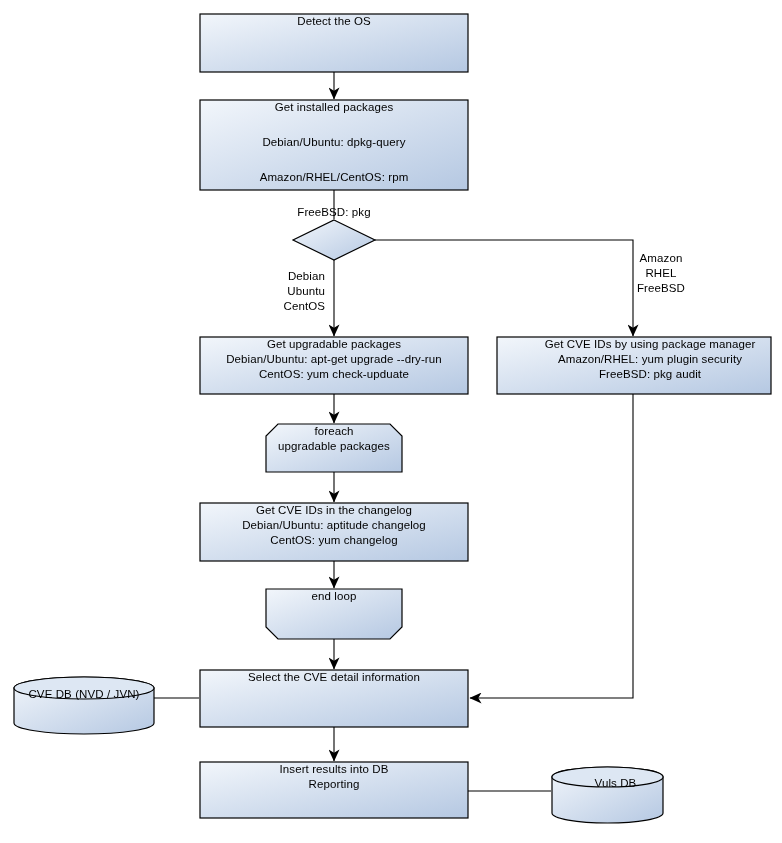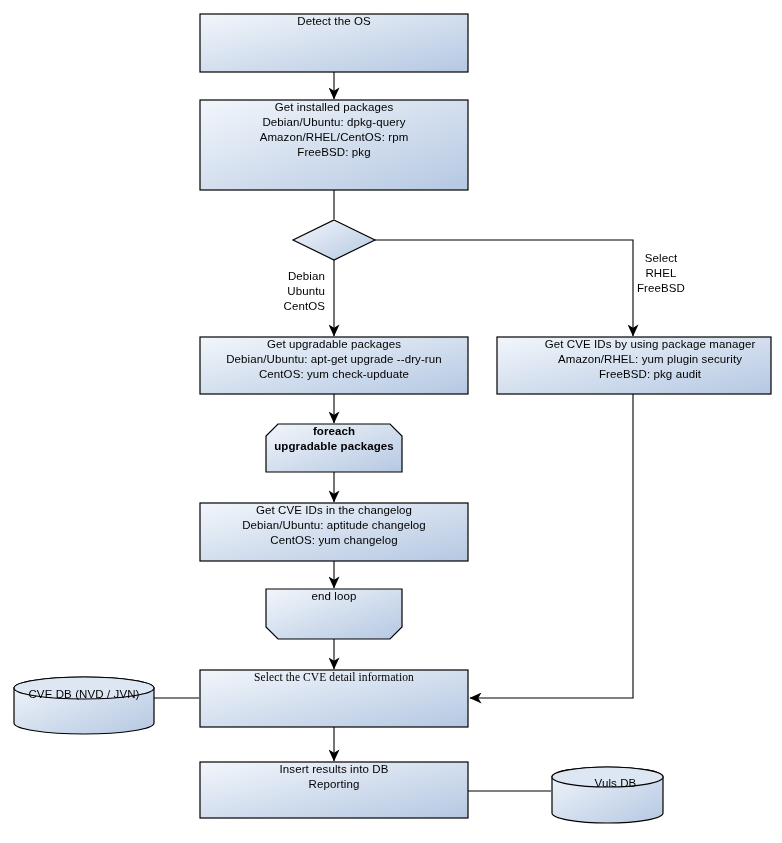--- a/index.html
+++ b/index.html
@@ -73,55 +73,55 @@
     <ellipse class="cyl-top" cx="84" cy="688" rx="70" ry="11"></ellipse>
 
     <path class="shape" d="M552,777 A55.5,10 0 0 1 663,777 L663,813 A55.5,10 0 0 1 552,813 Z"></path>
     <ellipse class="cyl-top" cx="607.5" cy="777" rx="55.5" ry="10"></ellipse>
   </svg>
 
   <div class="lbl" style="left:200px;top:14px;width:268px;height:58px;">
     <div>Detect the OS</div>
   </div>
 
-  <div class="lbl" style="left:200px;top:100px;width:268px;height:90px;">
+  <div class="lbl" style="left:200px;top:100px;width:268px;height:90px;gap:20px;">
     <div>Get installed packages</div>
     <div>Debian/Ubuntu: dpkg-query</div>
     <div>Amazon/RHEL/CentOS: rpm</div>
     <div>FreeBSD: pkg</div>
   </div>
 
   <div class="lbl" style="left:200px;top:337px;width:268px;height:57px;">
     <div>Get upgradable packages</div>
     <div>Debian/Ubuntu: apt-get upgrade --dry-run</div>
     <div>CentOS: yum check-upduate</div>
   </div>
 
   <div class="lbl" style="left:497px;top:337px;width:274px;height:66px;padding-left:16px;">
     <div>Get CVE IDs by using package manager</div>
     <div>Amazon/RHEL: yum plugin security</div>
     <div>FreeBSD: pkg audit</div>
   </div>
 
-  <div class="lbl" style="left:266px;top:424px;width:136px;height:48px;font-weight:bold;">
+  <div class="lbl" style="left:266px;top:424px;width:136px;height:48px;">
     <div>foreach</div>
     <div>upgradable packages</div>
   </div>
 
   <div class="lbl" style="left:200px;top:503px;width:268px;height:58px;">
     <div>Get CVE IDs in the changelog</div>
     <div>Debian/Ubuntu: aptitude changelog</div>
     <div>CentOS: yum changelog</div>
   </div>
 
   <div class="lbl" style="left:266px;top:589px;width:136px;height:50px;">
     <div>end loop</div>
   </div>
 
-  <div class="lbl" style="left:200px;top:670px;width:268px;height:57px;font-family:Liberation Serif, serif;">
+  <div class="lbl" style="left:200px;top:670px;width:268px;height:57px;">
     <div>Select the CVE detail information</div>
   </div>
 
   <div class="lbl" style="left:200px;top:762px;width:268px;height:56px;border-radius:9px;">
     <div>Insert results into DB</div>
     <div>Reporting</div>
   </div>
 
   <div class="lbl" style="left:14px;top:687px;width:140px;height:38px;">
     <div>CVE DB (NVD / JVN)</div>
@@ -131,18 +131,18 @@
     <div>Vuls DB</div>
   </div>
 
   <div class="lbl lbl-right-align" style="left:225px;top:269px;width:100px;height:45px;">
     <div>Debian</div>
     <div>Ubuntu</div>
     <div>CentOS</div>
   </div>
 
   <div class="lbl" style="left:611px;top:251px;width:100px;height:45px;">
-    <div>Select</div>
+    <div>Amazon</div>
     <div>RHEL</div>
     <div>FreeBSD</div>
   </div>
 
 </div>
 
 </body></html>

